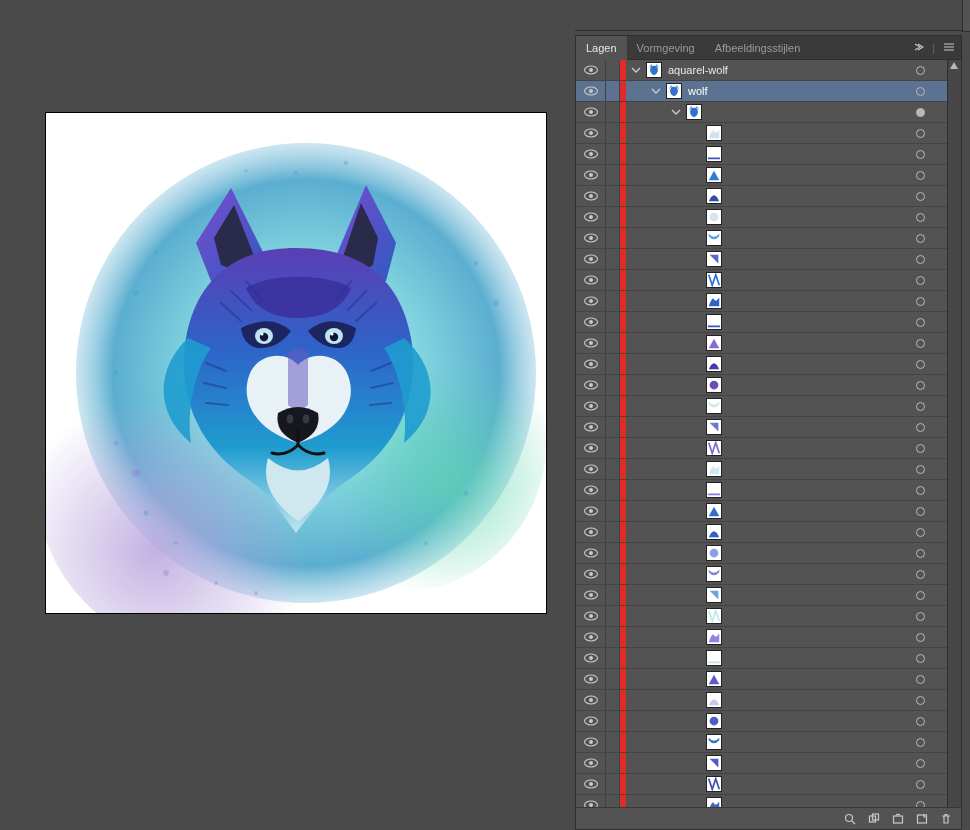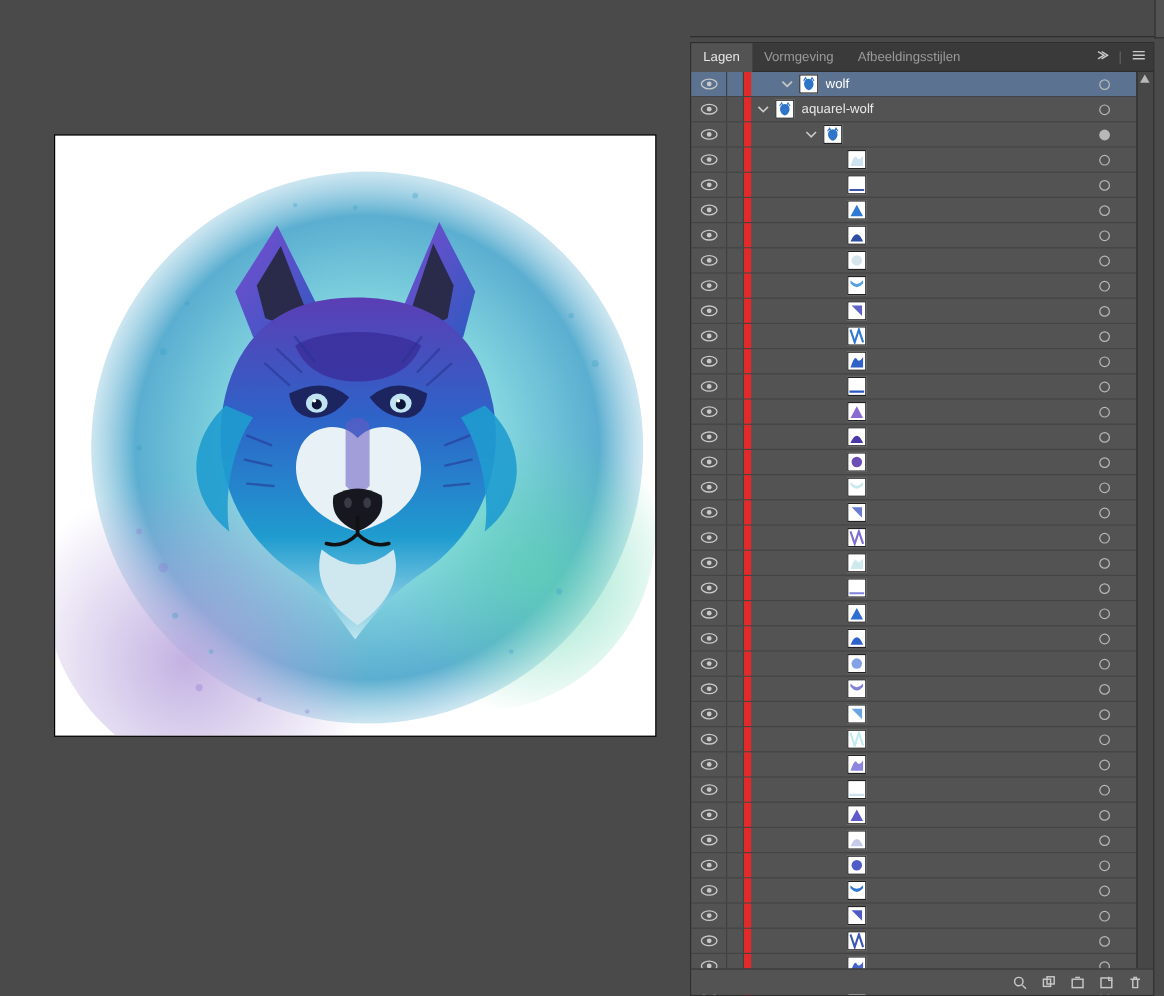--- a/index.html
+++ b/index.html
@@ -303,74 +303,74 @@
       <span>
         <svg width="12" height="12">
             <path class="ic" d="M1 3 H11 M1 6 H11 M1 9 H11"></path>
           </svg>
       </span>
     </div>
   </div>
 
   <div class="layer-list">
     <div class="rows" id="rows">
-        <div class="row selected">
-          <div class="eye-col">
-            <svg width="16" height="12">
-              <ellipse cx="8" cy="6" rx="6.5" ry="4" fill="none" stroke="#c8c8c8" stroke-width="1.1"></ellipse>
-              <circle cx="8" cy="6" r="2" fill="#c8c8c8"></circle>
-            </svg>
-          </div>
-          <div class="lock-col"></div>
-          <div class="color-strip" style="background:#e12a2a"></div>
-          <div class="indent-cell"></div>
+        <div class="row">
+          <div class="eye-col">
+            <svg width="16" height="12">
+              <ellipse cx="8" cy="6" rx="6.5" ry="4" fill="none" stroke="#c8c8c8" stroke-width="1.1"></ellipse>
+              <circle cx="8" cy="6" r="2" fill="#c8c8c8"></circle>
+            </svg>
+          </div>
+          <div class="lock-col"></div>
+          <div class="color-strip" style="background:#e12a2a"></div>
           <div class="indent-cell">
             <span class="disclosure">
               <svg width="10" height="10">
                 <path d="M1 3 L5 7 L9 3" fill="none" stroke="#c8c8c8" stroke-width="1.4"></path>
               </svg>
             </span>
           </div>
           <div class="thumb">
             <svg class="mini" viewBox="0 0 16 16">
               <rect width="16" height="16" fill="#fff"></rect>
               <path d="M3 5 L5 2 L6.5 5.5 M13 5 L11 2 L9.5 5.5" stroke="#2e74c8" stroke-width="1" fill="none"></path>
               <path d="M8 3 C5 3 3.5 5 3.5 8 C3.5 11 6 13.5 8 14 C10 13.5 12.5 11 12.5 8 C12.5 5 11 3 8 3 Z" fill="#2e74c8"></path>
             </svg>
           </div>
-          <span class="label">wolf</span>
-          <div class="target-col">
-            <span class="target-ring"></span>
-          </div>
-          <div class="sel-col"></div>
-        </div>
-        <div class="row">
-          <div class="eye-col">
-            <svg width="16" height="12">
-              <ellipse cx="8" cy="6" rx="6.5" ry="4" fill="none" stroke="#c8c8c8" stroke-width="1.1"></ellipse>
-              <circle cx="8" cy="6" r="2" fill="#c8c8c8"></circle>
-            </svg>
-          </div>
-          <div class="lock-col"></div>
-          <div class="color-strip" style="background:#e12a2a"></div>
+          <span class="label">aquarel-wolf</span>
+          <div class="target-col">
+            <span class="target-ring"></span>
+          </div>
+          <div class="sel-col"></div>
+        </div>
+        <div class="row selected">
+          <div class="eye-col">
+            <svg width="16" height="12">
+              <ellipse cx="8" cy="6" rx="6.5" ry="4" fill="none" stroke="#c8c8c8" stroke-width="1.1"></ellipse>
+              <circle cx="8" cy="6" r="2" fill="#c8c8c8"></circle>
+            </svg>
+          </div>
+          <div class="lock-col"></div>
+          <div class="color-strip" style="background:#e12a2a"></div>
+          <div class="indent-cell"></div>
           <div class="indent-cell">
             <span class="disclosure">
               <svg width="10" height="10">
                 <path d="M1 3 L5 7 L9 3" fill="none" stroke="#c8c8c8" stroke-width="1.4"></path>
               </svg>
             </span>
           </div>
           <div class="thumb">
             <svg class="mini" viewBox="0 0 16 16">
               <rect width="16" height="16" fill="#fff"></rect>
               <path d="M3 5 L5 2 L6.5 5.5 M13 5 L11 2 L9.5 5.5" stroke="#2e74c8" stroke-width="1" fill="none"></path>
               <path d="M8 3 C5 3 3.5 5 3.5 8 C3.5 11 6 13.5 8 14 C10 13.5 12.5 11 12.5 8 C12.5 5 11 3 8 3 Z" fill="#2e74c8"></path>
             </svg>
           </div>
-          <span class="label">aquarel-wolf</span>
+          <span class="label">wolf</span>
           <div class="target-col">
             <span class="target-ring"></span>
           </div>
           <div class="sel-col"></div>
         </div>
         <div class="row">
           <div class="eye-col">
             <svg width="16" height="12">
               <ellipse cx="8" cy="6" rx="6.5" ry="4" fill="none" stroke="#c8c8c8" stroke-width="1.1"></ellipse>
               <circle cx="8" cy="6" r="2" fill="#c8c8c8"></circle>

